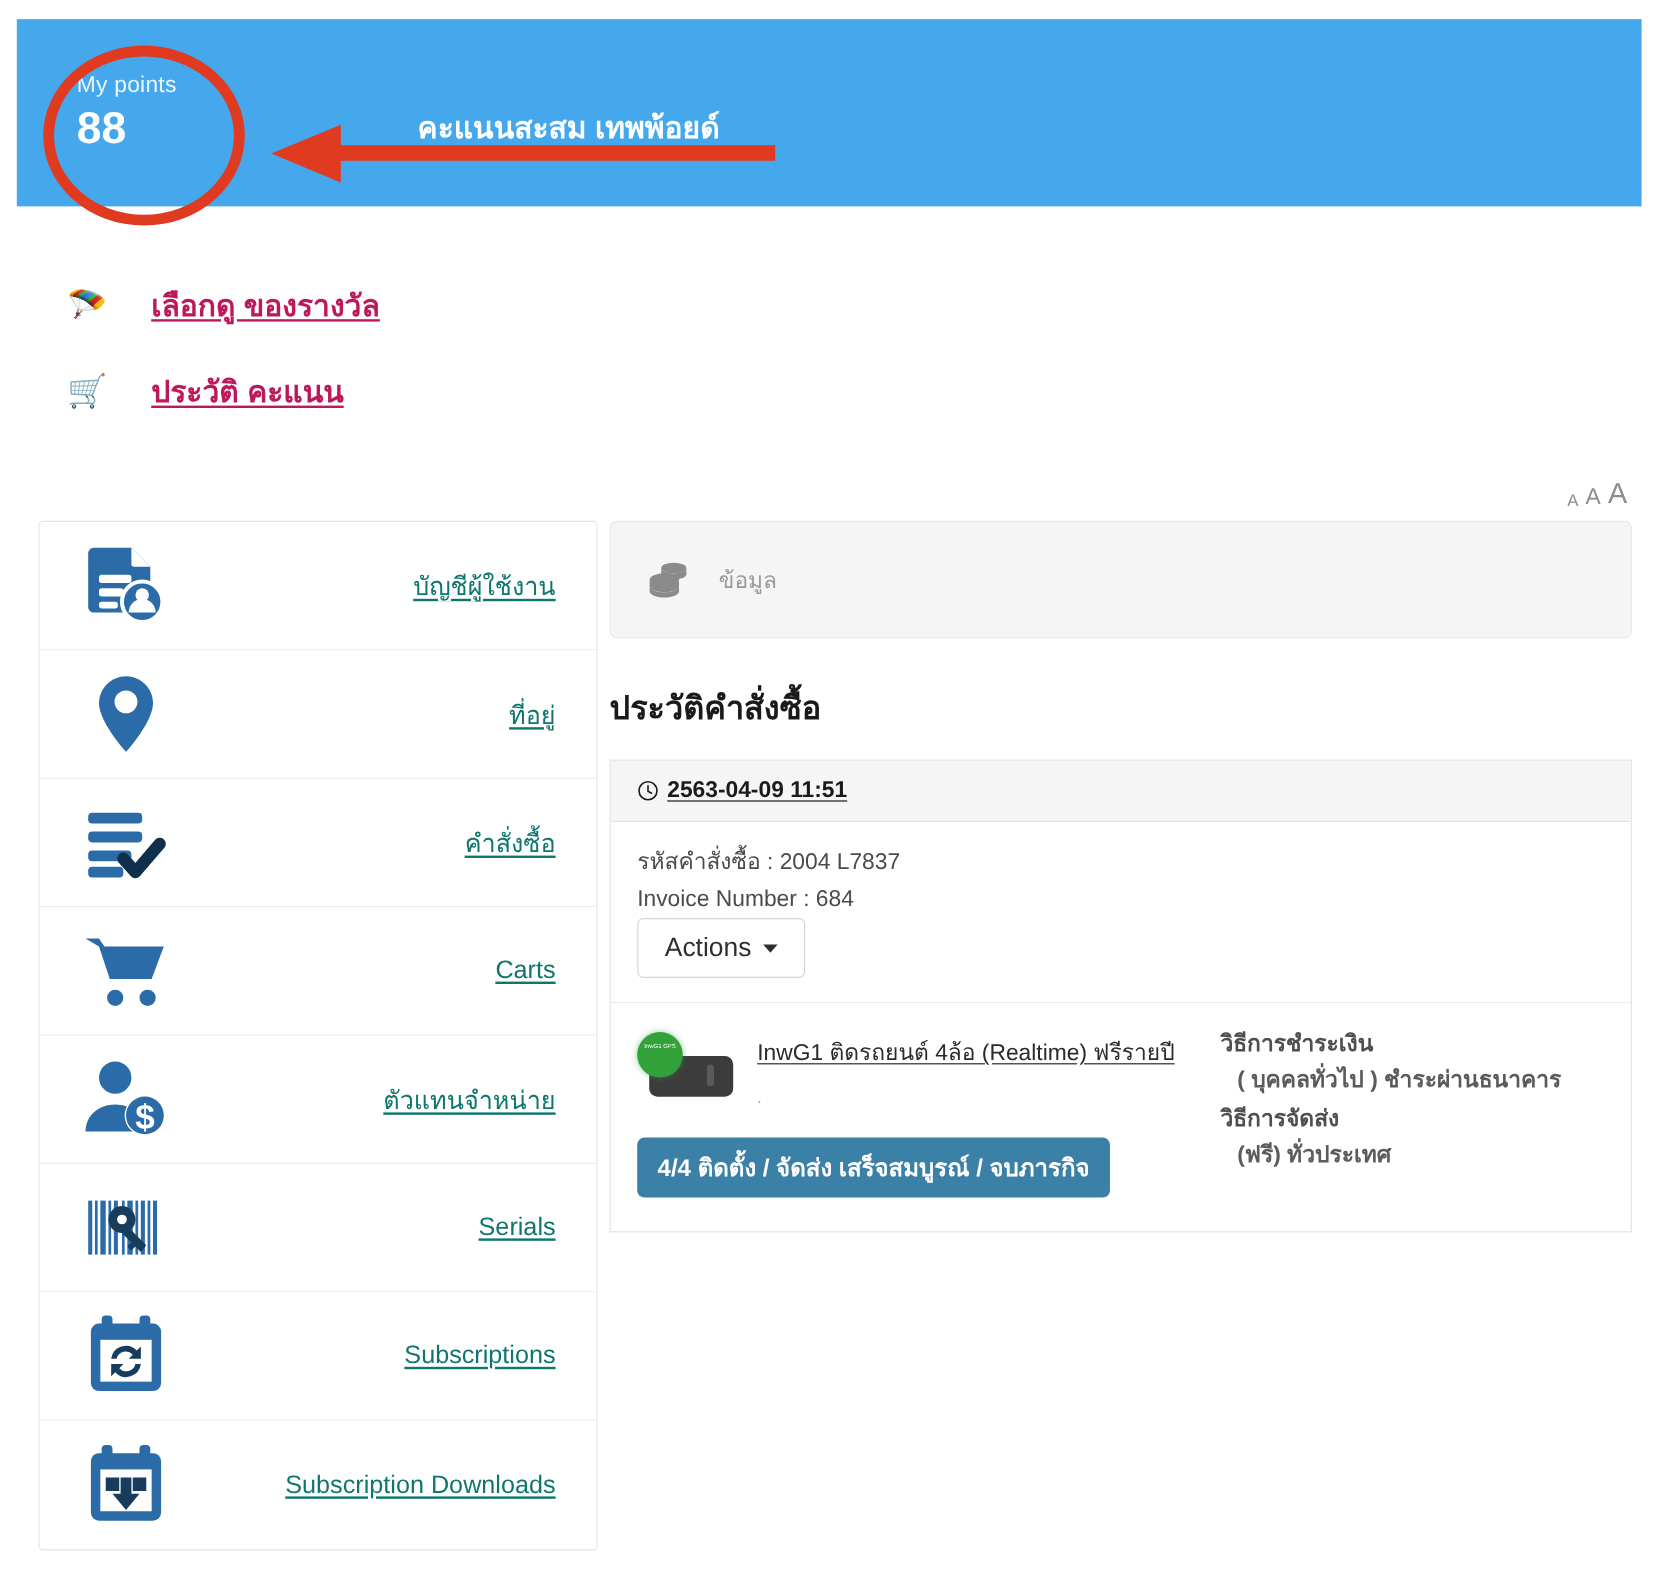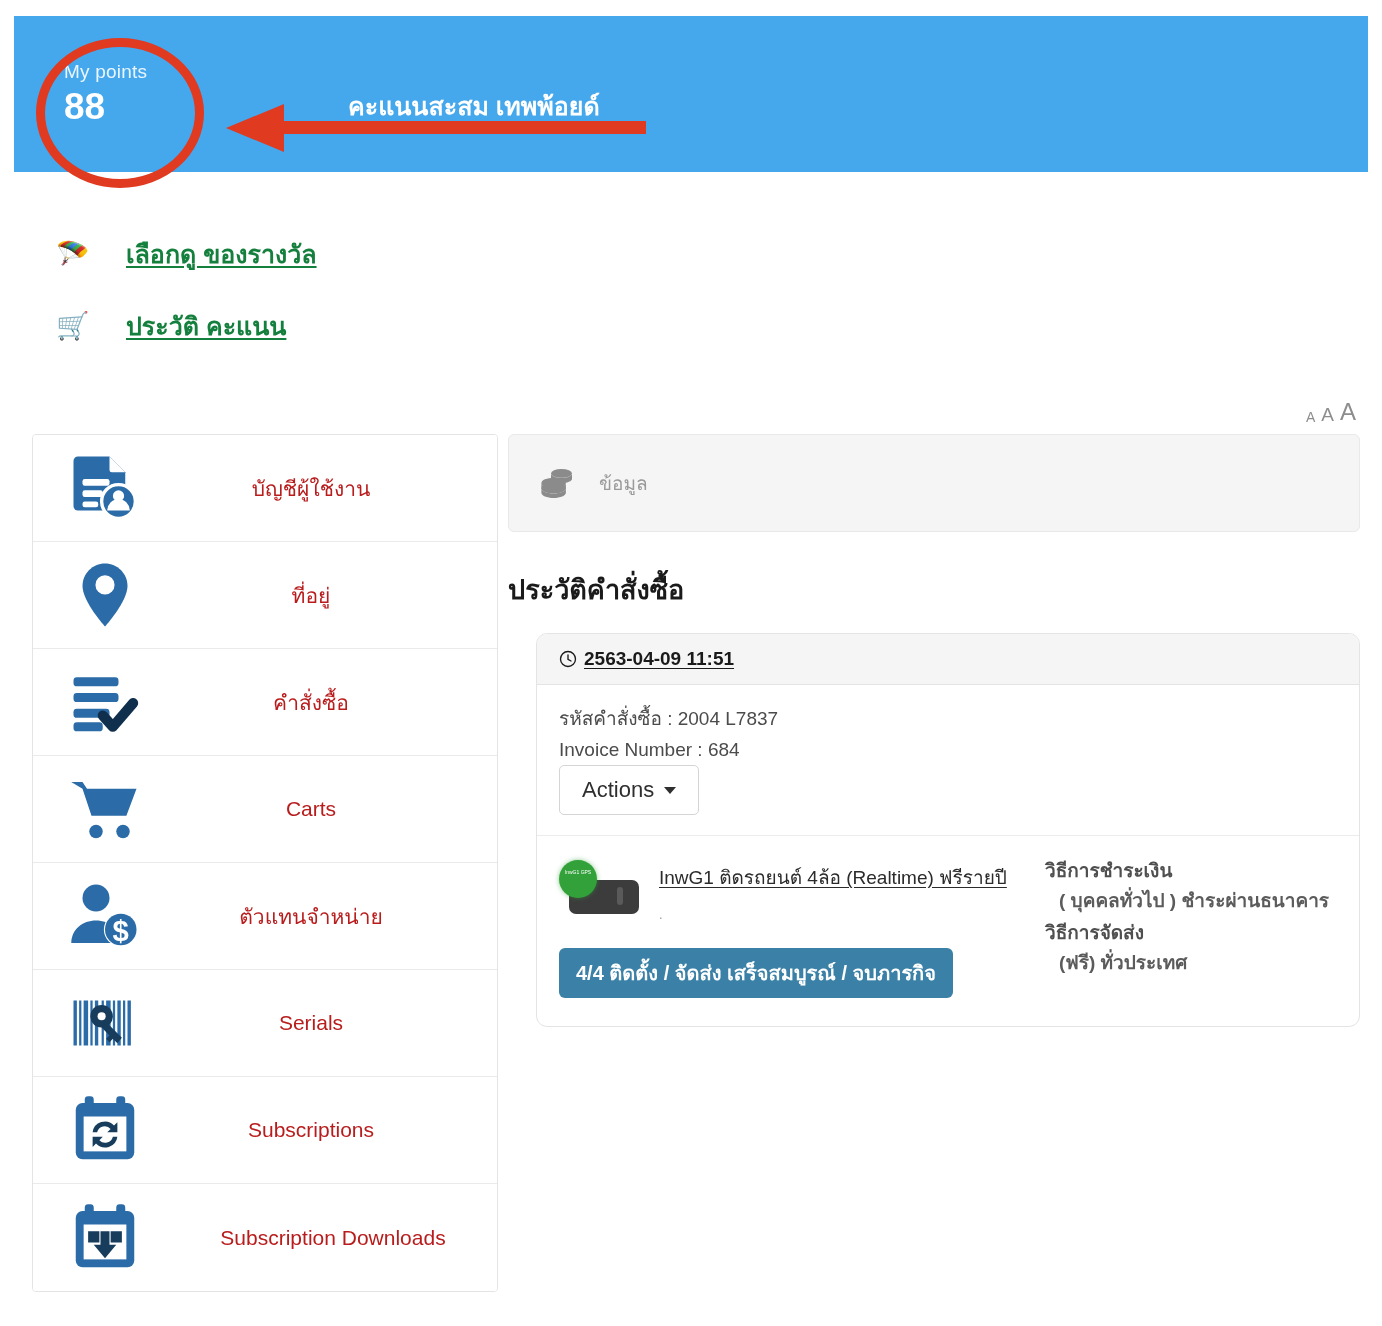--- a/index.html
+++ b/index.html
@@ -55,21 +55,21 @@
     color: #ffffff; font-size: 25px; font-weight: bold;
     white-space: nowrap;
   }
 
   
   .quick-links { position: absolute; left: 56px; top: 228px; }
   .qlink { display: flex; align-items: center; height: 52px; }
   .qlink + .qlink { margin-top: 20px; }
   .qlink .emoji { width: 70px; font-size: 27px; line-height: 1; }
   .qlink .qtext {
-    font-size: 25px; font-weight: bold; color: #15803d;
+    font-size: 25px; font-weight: bold; color: #be185d;
     text-decoration: underline; text-underline-offset: 3px;
     white-space: nowrap;
   }
 
   
   .font-controls {
     position: absolute; right: 26px; top: 400px;
     display: flex; align-items: flex-end; gap: 6px;
     color: #8d8d8d;
   }
@@ -91,23 +91,23 @@
     height: 107px; padding: 0 18px;
     border-bottom: 1px solid #eaeaea;
     background: #fff;
   }
   .side-item:last-child { border-bottom: none; gap: 44px; }
   .side-icon {
     width: 108px; flex: 0 0 108px;
     display: flex; align-items: center; justify-content: center;
   }
   .side-label {
-    flex: 1; text-align: center;
-    font-size: 21px; color: #b91c1c;
-    text-underline-offset: 3px;
+    flex: 1; text-align: right;
+    font-size: 21px; color: #0f766e;
+    text-decoration: underline; text-underline-offset: 3px;
     white-space: nowrap;
     padding-right: 16px;
   }
   .side-icon svg { display: block; }
 
   
   .main { position: absolute; left: 508px; top: 434px; width: 852px; }
 
   .info-panel {
     display: flex; align-items: center;
@@ -119,22 +119,22 @@
   .info-panel .info-text { font-size: 19px; color: #9a9a9a; }
 
   .section-title {
     margin-top: 36px;
     font-size: 27px; font-weight: bold; color: #1a1a1a;
   }
 
   
   .order-card {
     margin-top: 22px;
-    border: 1px solid #e4e4e4; border-radius: 11px;
-    background: #ffffff; overflow: hidden; margin-left: 28px;
+    border: 1px solid #e4e4e4; border-radius: 0;
+    background: #ffffff; overflow: hidden;
   }
   .order-head {
     background: #f5f5f5;
     border-bottom: 1px solid #e4e4e4;
     padding: 14px 22px;
     display: flex; align-items: center;
   }
   .order-head .clock { margin-right: 7px; display: flex; }
   .order-date {
     font-size: 19px; font-weight: bold; color: #1a1a1a;

